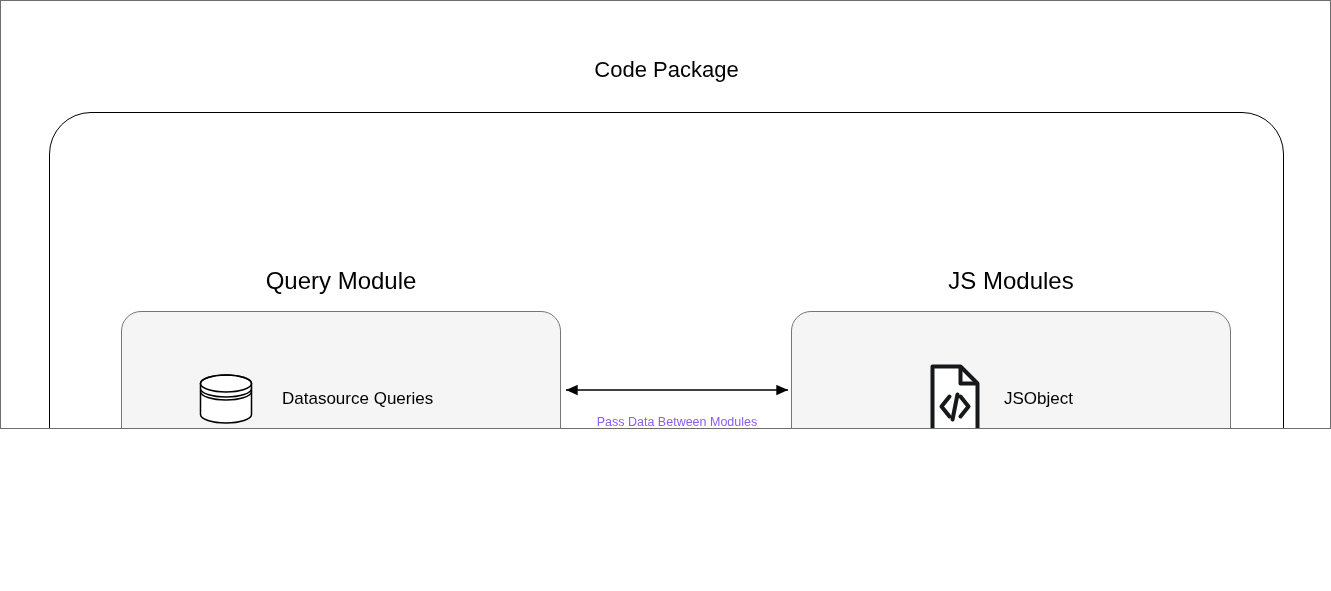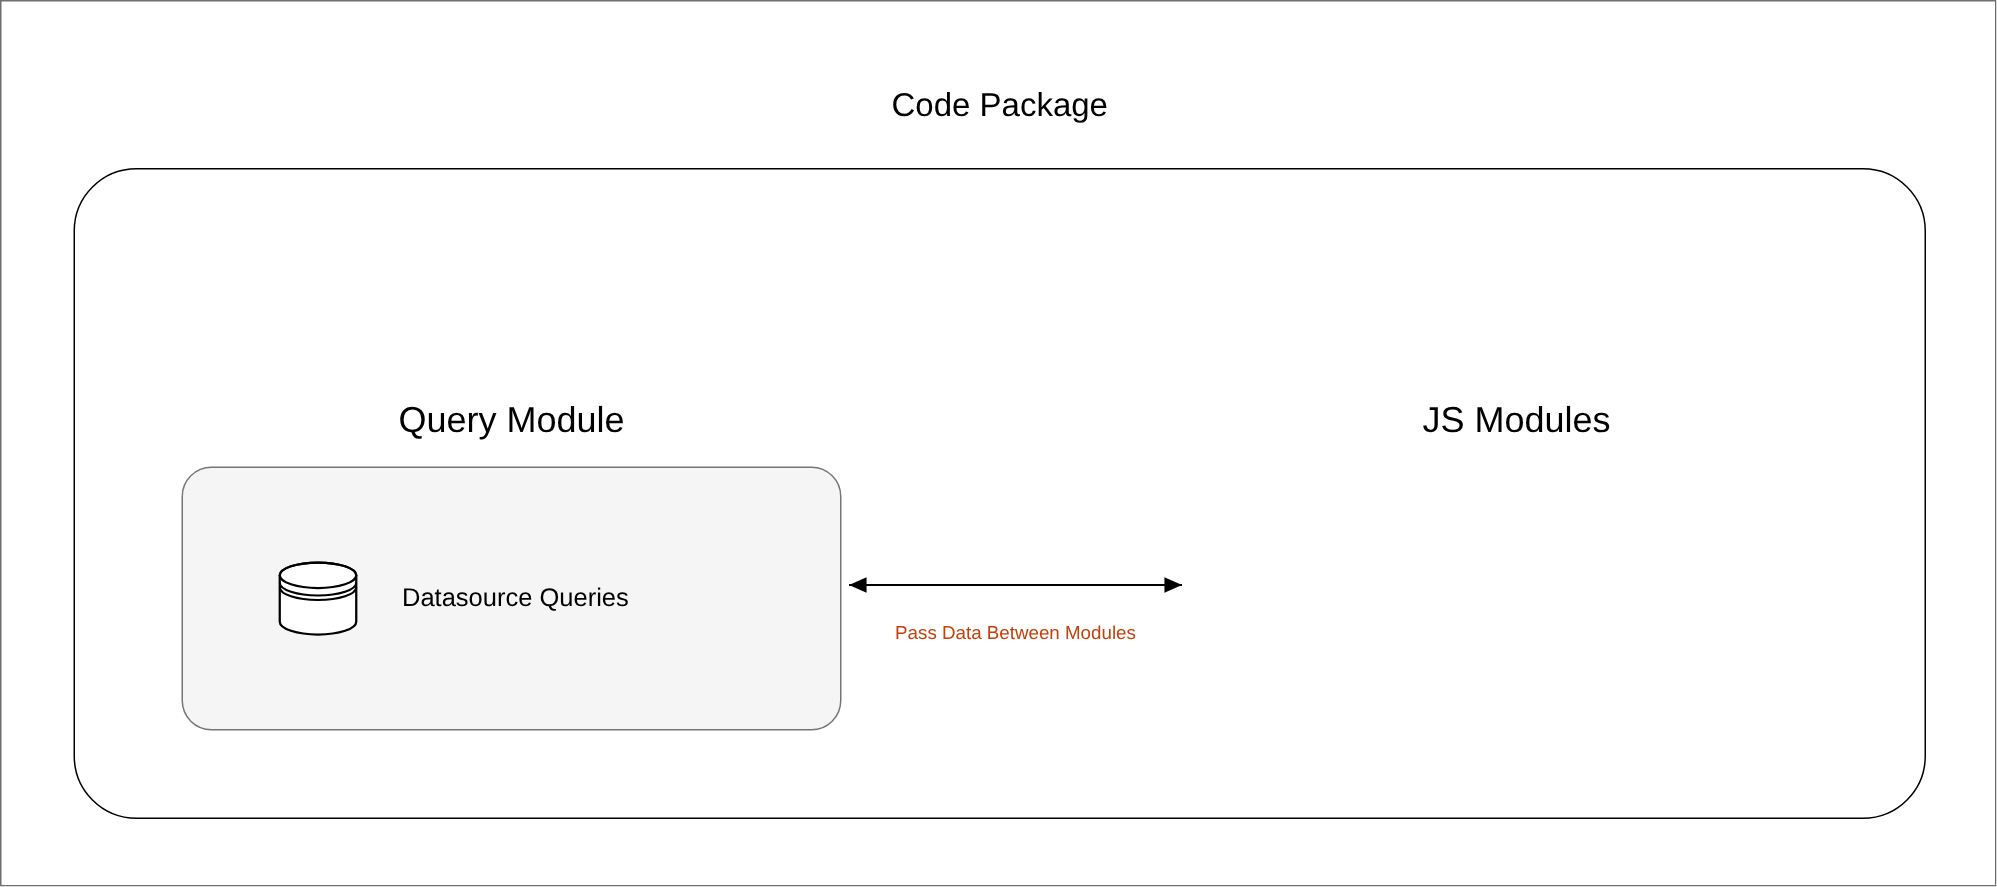--- a/index.html
+++ b/index.html
@@ -6,21 +6,21 @@
     margin: 0;
     padding: 0;
     background: #ffffff;
   }
   body {
     font-family: "Liberation Sans", sans-serif;
   }
   #canvas {
     position: relative;
     width: 1331px;
-    height: 591px;
+    height: 429px;
     background: #ffffff;
     box-sizing: border-box;
     border: 1px solid #6e6e6e;
     overflow: hidden;
   }
 
   
   .package-title {
     position: absolute;
     left: 0;
@@ -75,21 +75,21 @@
     box-sizing: border-box;
     background: #f5f5f5;
     border: 1.2px solid #767676;
     border-radius: 20px;
   }
   .module-box.query { left: 120px; }
   .module-box.js { left: 790px; }
 
   .module-row {
     position: absolute;
-    left: 4px;
+    left: 18px;
     top: 0;
     width: 100%;
     height: 100%;
     display: flex;
     align-items: center;
   }
   .module-row.query { padding-left: 58px; }
   .module-row.js { padding-left: 120px; }
 
   .node-label {
@@ -115,21 +115,21 @@
     width: 240px;
     height: 62px;
   }
   .connector-label {
     position: absolute;
     left: 556px;
     top: 413px;
     width: 240px;
     text-align: center;
     font-size: 12.5px;
-    color: #c2410c;
+    color: #8b5cf6;
     line-height: 17px;
     white-space: nowrap;
   }
 </style>
 </head>
 <body>
 
 <div id="canvas">
 
   <div class="package-title">Code Package</div>
@@ -148,20 +148,34 @@
           <path d="M2.5 11.5 V42.5 C2.5 47.2 13.9 51 28 51 C42.1 51 53.5 47.2 53.5 42.5 V11.5" stroke="#000000" stroke-width="1.5" fill="#ffffff"></path>
           <ellipse cx="28" cy="11.5" rx="25.5" ry="8.5" stroke="#000000" stroke-width="1.5" fill="none"></ellipse>
           <path d="M2.5 16.5 C2.5 21.2 13.9 25 28 25 C42.1 25 53.5 21.2 53.5 16.5" stroke="#000000" stroke-width="1.4" fill="none"></path>
           <path d="M2.5 19.5 C2.5 24.2 13.9 28 28 28 C42.1 28 53.5 24.2 53.5 19.5" stroke="#000000" stroke-width="1.4" fill="none"></path>
         </svg>
       </span>
       <span class="node-label datasource">Datasource Queries</span>
     </div>
   </div>
 
+  <div class="module-box js">
+    <div class="module-row js">
+      <span class="icon-wrap">
+        <svg width="50" height="70" viewBox="0 0 50 70" fill="none" aria-hidden="true">
+          <path d="M2.5 2.5 H30.5 L47.5 19.5 V67.5 H2.5 Z" fill="#ffffff" stroke="#17181a" stroke-width="4" stroke-linejoin="round"></path>
+          <path d="M30.5 2.5 V19.5 H47.5" fill="none" stroke="#17181a" stroke-width="4" stroke-linejoin="round"></path>
+          <path d="M19.5 32.5 L11.5 42.5 L19.5 52.5" fill="none" stroke="#17181a" stroke-width="4" stroke-linecap="round" stroke-linejoin="round"></path>
+          <path d="M30.5 32.5 L38.5 42.5 L30.5 52.5" fill="none" stroke="#17181a" stroke-width="4" stroke-linecap="round" stroke-linejoin="round"></path>
+          <path d="M27.5 30.5 L22.5 55.5" fill="none" stroke="#17181a" stroke-width="4" stroke-linecap="round"></path>
+        </svg>
+      </span>
+      <span class="node-label jsobject">JSObject</span>
+    </div>
+  </div>
 
   <svg class="connector" viewBox="0 0 240 62">
     <defs>
       <marker id="arrow-right" markerWidth="10" markerHeight="10" refX="9" refY="4" orient="auto" markerUnits="strokeWidth">
         <path d="M0,0 L9,4 L0,8 z" fill="#000000"></path>
       </marker>
       <marker id="arrow-left" markerWidth="10" markerHeight="10" refX="0" refY="4" orient="auto" markerUnits="strokeWidth">
         <path d="M9,0 L0,4 L9,8 z" fill="#000000"></path>
       </marker>
     </defs>

